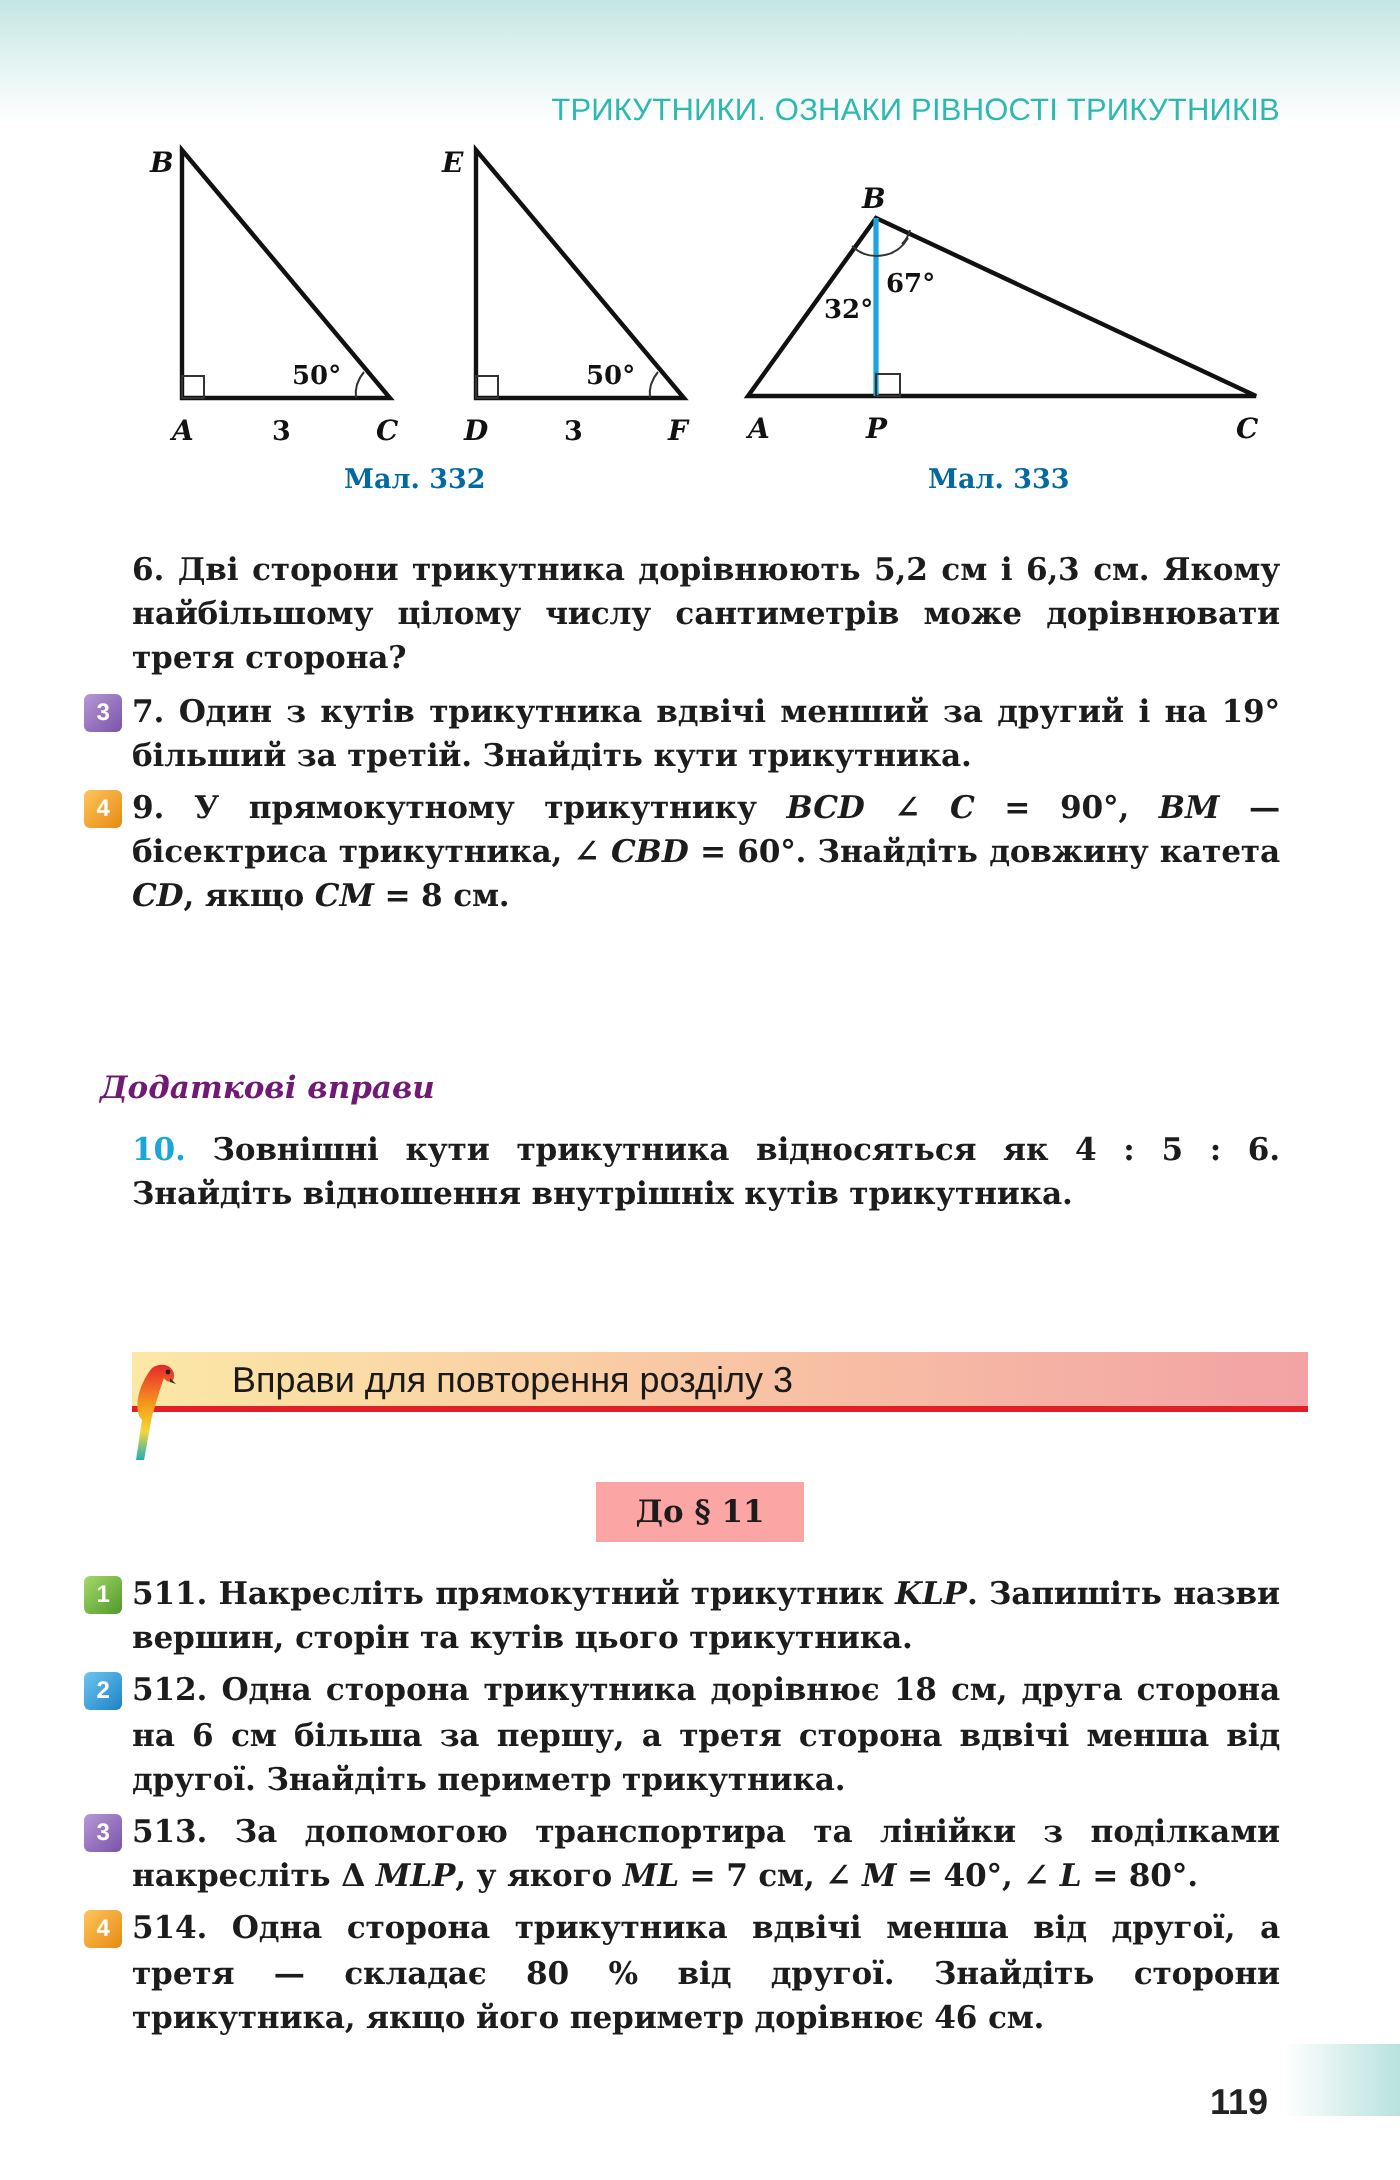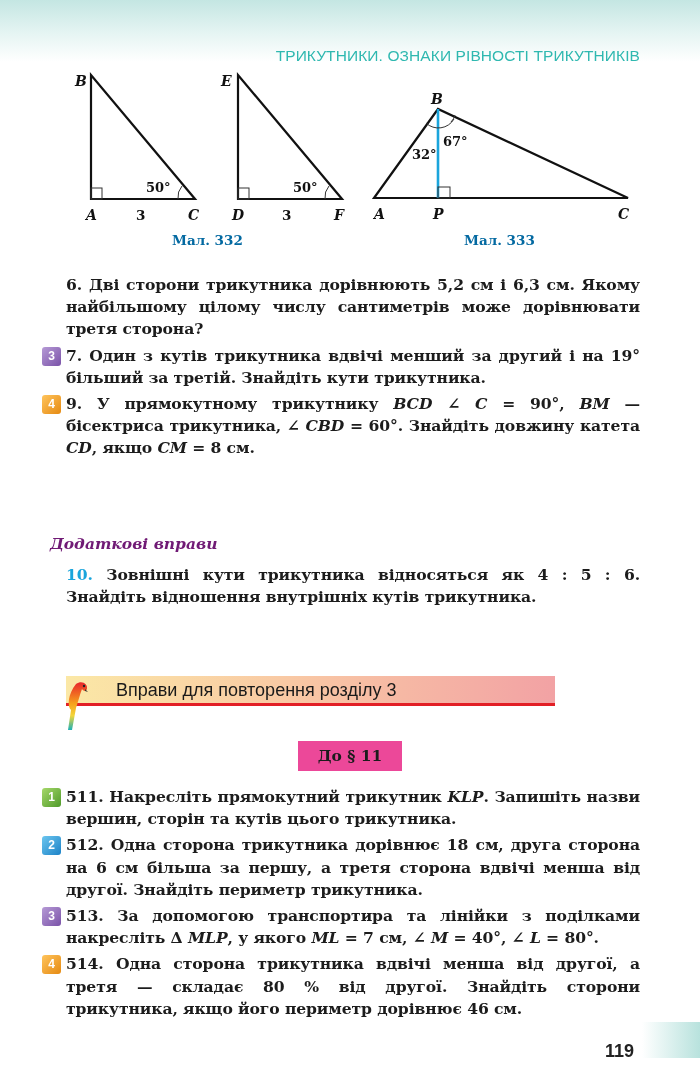--- a/index.html
+++ b/index.html
@@ -38,33 +38,33 @@
   .cube.l2 { background: linear-gradient(135deg, #6cc6ef, #1c82c7); }
   .cube.l3 { background: linear-gradient(135deg, #b69ad6, #7a52a8); }
   .cube.l4 { background: linear-gradient(135deg, #ffc45c, #e58a12); }
 
   .subhead {
     position: absolute; left: 50px; top: 534px;
     font-family: "DejaVu Serif", serif; font-style: italic; font-weight: bold; font-size: 15.5px; color: #701a75;
   }
 
   .banner {
-    position: absolute; left: 66px; top: 676px; width: 489px; height: 30px;
+    position: absolute; left: 66px; top: 676px; width: 588px; height: 30px;
     background: linear-gradient(to right, #fbe8a6 0%, #f9c9a4 45%, #f2a2a4 100%);
     border-bottom: 3px solid #e21f26;
   }
   .banner-text {
     position: absolute; left: 50px; top: 4px;
     font-family: "Liberation Sans", sans-serif; font-size: 18px; color: #1a1a1a;
   }
   .parrot { position: absolute; left: 62px; top: 680px; }
 
   .section-box {
     position: absolute; left: 298px; top: 741px; width: 104px; height: 30px;
-    background: #ec4899; text-align: center;
+    background: #fca5a5; text-align: center;
     font-family: "DejaVu Serif", serif; font-weight: bold; font-size: 15.5px; line-height: 30px; color: #1c1c1c;
   }
 
   .page-num {
     position: absolute; left: 605px; top: 1028px;
     font-family: "Liberation Sans", sans-serif; font-weight: bold; font-size: 18px; color: #222; margin-top: 13px;
   }
   .page-tab {
     position: absolute; left: 642px; top: 1022px; width: 58px; height: 36px;
     background: linear-gradient(to right, #ffffff 0%, #b8e2dd 100%);

